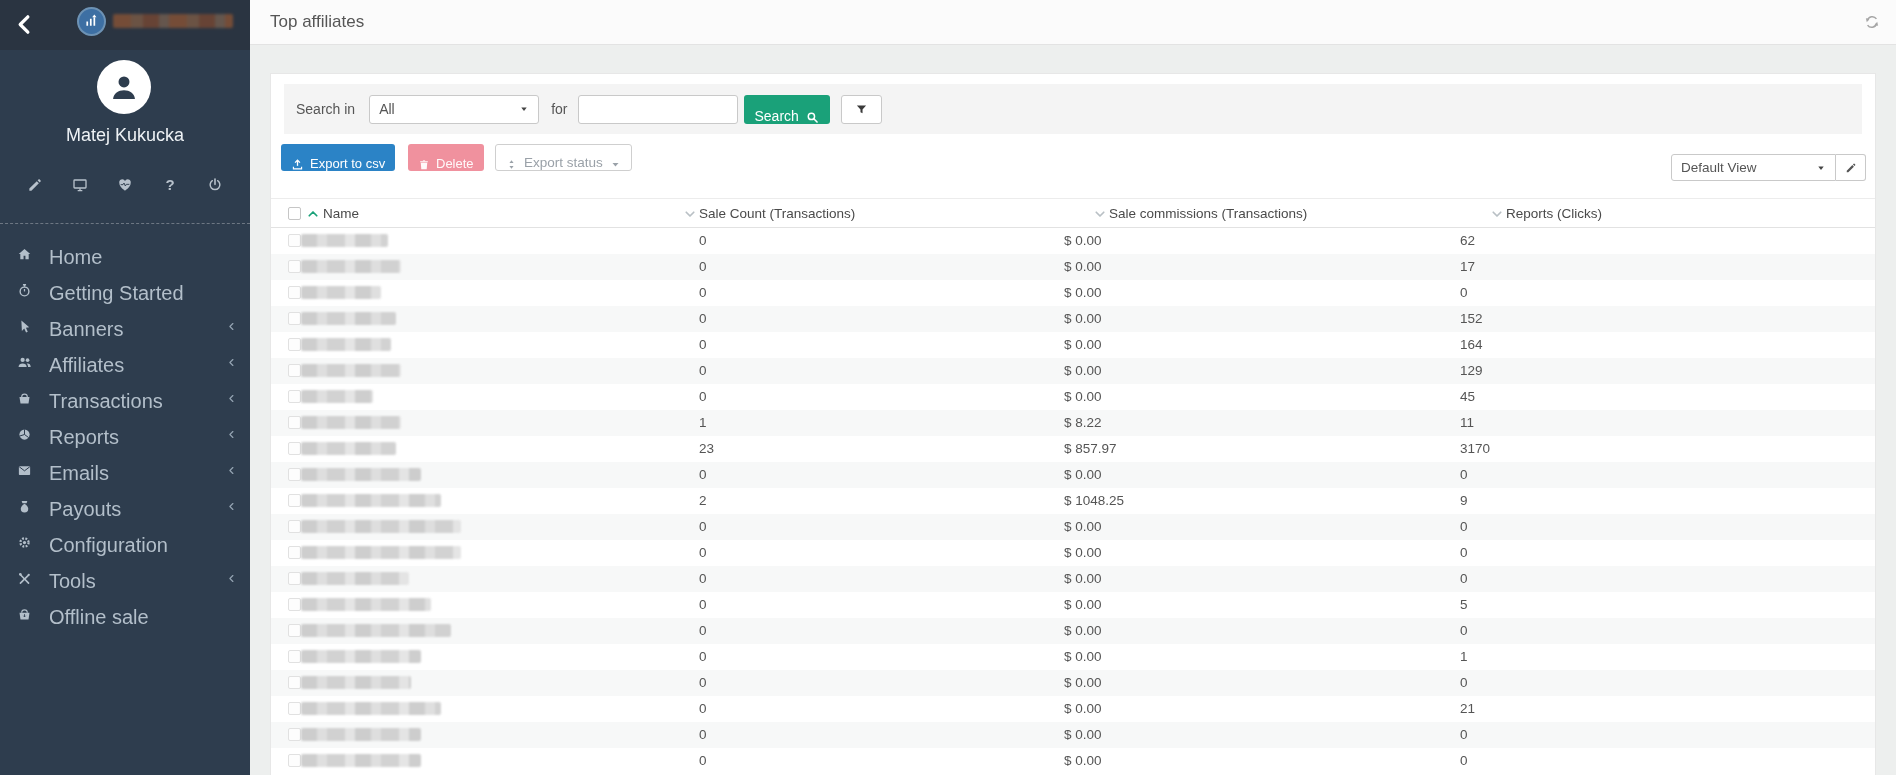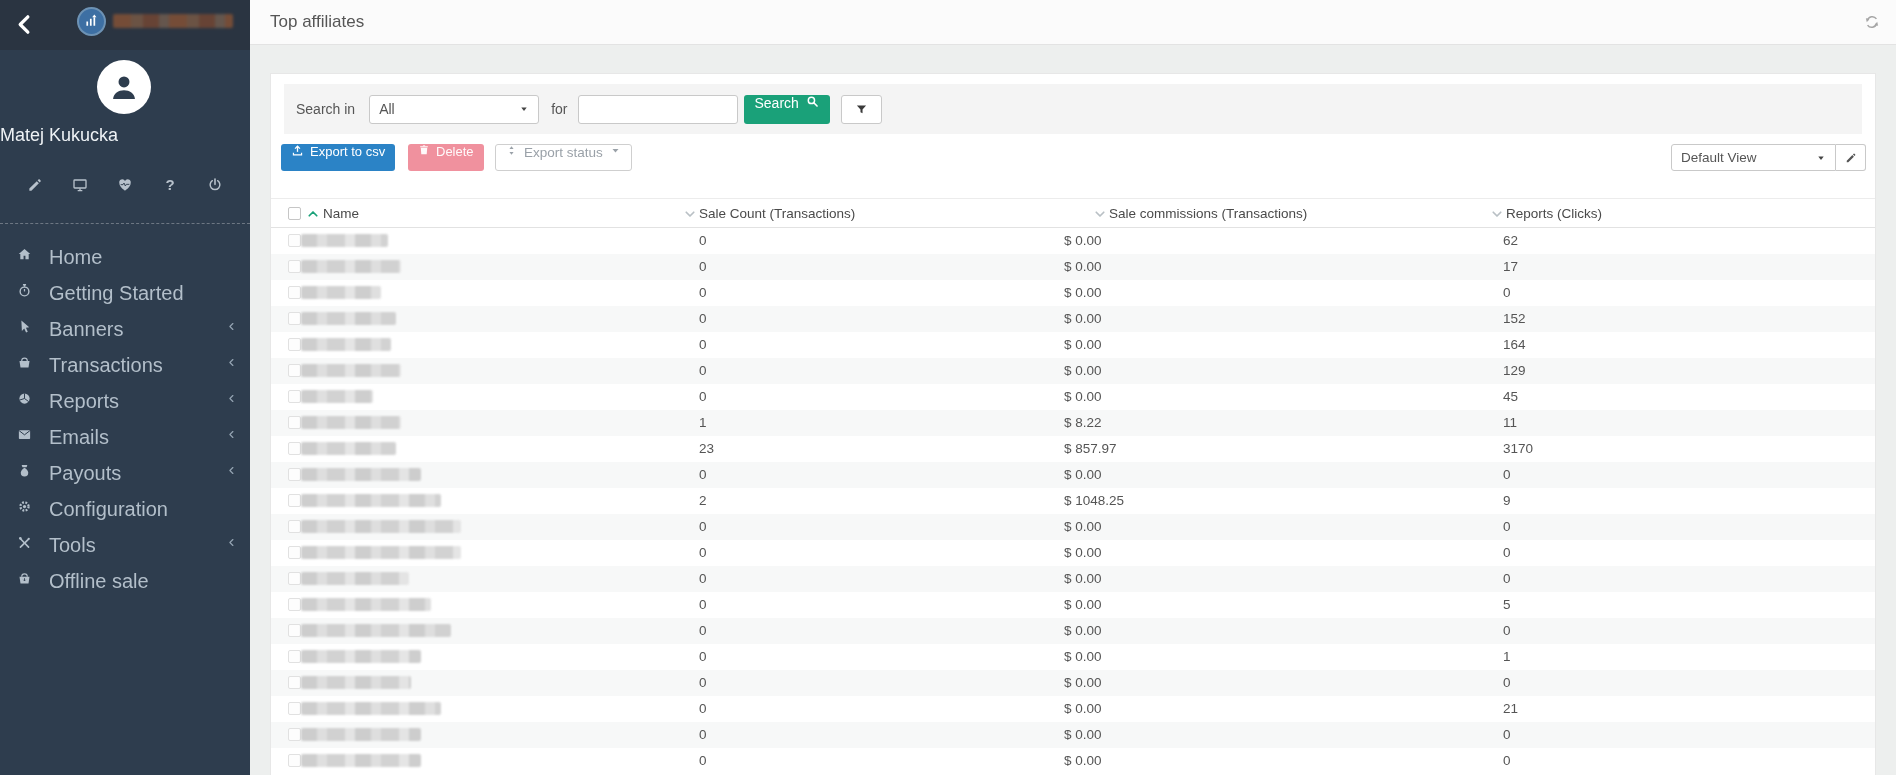--- a/index.html
+++ b/index.html
@@ -22,21 +22,21 @@
   .back svg{width:100%;height:100%;}
   .logo{position:absolute;left:77px;top:7px;width:29px;height:29px;border-radius:50%;
         background:#3d6fa3;border:2px solid #6d92b4;display:flex;align-items:center;justify-content:center;}
   .logo svg{width:17px;height:17px;}
   .logo-blur{position:absolute;left:113px;top:14px;width:120px;height:14px;border-radius:2px;
         background:repeating-linear-gradient(90deg,rgba(163,92,50,.62) 0 18px,rgba(196,126,74,.42) 18px 30px,rgba(148,78,44,.58) 30px 46px,rgba(210,150,100,.35) 46px 56px);
         filter:blur(1.6px);}
   .avatar{position:absolute;left:97px;top:60px;width:54px;height:54px;border-radius:50%;background:#ffffff;
         color:#2e3d4e;display:flex;align-items:center;justify-content:center;}
   .avatar svg{width:32px;height:32px;}
-  .user-name{position:absolute;top:125px;left:0;width:250px;color:#eef2f5;font-size:18px;}
+  .user-name{position:absolute;top:125px;left:0;width:250px;text-align:center;color:#eef2f5;font-size:18px;}
   .quick-icons{position:absolute;top:177px;left:0;width:250px;padding:0 27px;display:flex;justify-content:space-between;color:#b7c1cb;}
   .qicon{width:16px;height:16px;cursor:pointer;}
   .qicon svg{width:16px;height:16px;}
   .qicon.qtext{font-size:15px;font-weight:bold;text-align:center;line-height:16px;}
   .sb-divider{position:absolute;top:223px;left:0;width:250px;border-top:1px dashed rgba(255,255,255,.3);}
   #navList{position:absolute;top:237px;left:0;width:250px;}
   .nav-item{position:relative;height:36px;color:var(--nav-text);font-size:20px;cursor:pointer;}
   .nav-item .nicon{position:absolute;left:17px;top:10px;width:15px;height:15px;}
   .nav-item .nlabel{position:absolute;left:49px;top:9px;white-space:nowrap;}
   .nav-item .nchev{position:absolute;right:13px;top:12px;width:11px;height:11px;color:#94a4b2;}
@@ -52,35 +52,35 @@
 
   .search-strip{position:absolute;left:13px;right:13px;top:10px;height:50px;background:var(--strip-bg);display:flex;align-items:center;font-size:14px;}
   .lbl-searchin{margin-left:12px;color:#555;}
   .select{height:29px;background:#fff;border:1px solid #c9c9c9;border-radius:3px;display:flex;align-items:center;
           justify-content:space-between;padding:0 9px;color:#555;font-size:14px;cursor:pointer;text-align:right;}
   .sel-searchin{width:170px;margin-left:14px;}
   .sel-caret{width:10px;height:10px;color:#444;}
   .sel-caret svg{width:10px;height:10px;}
   .lbl-for{margin-left:12px;color:#555;}
   .search-input{margin-left:10px;width:160px;height:29px;border:1px solid #c9c9c9;border-radius:3px;padding:0 8px;font:inherit;color:#555;background:#fff;}
-  .btn{border:none;border-radius:3px;display:inline-flex;align-items:flex-start;cursor:pointer;font-family:inherit;}
+  .btn{border:none;border-radius:3px;display:inline-flex;align-items:flex-end;cursor:pointer;font-family:inherit;}
   .btn-search{margin-left:6px;height:29px;padding:0 11px;background:var(--green);color:#fff;font-size:14px;gap:7px;}
   .btn-search svg{width:13px;height:13px;}
   .btn-filter{margin-left:11px;width:41px;height:29px;background:#fff;border:1px solid #c9c9c9;border-radius:3px;
           display:flex;align-items:center;justify-content:center;color:#3a3a3a;cursor:pointer;}
   .btn-filter svg{width:13px;height:13px;}
 
   .actions-row{position:absolute;left:10px;right:9px;top:70px;height:27px;}
   .btn-export{position:absolute;left:0;top:0;height:27px;padding:0 10px;background:var(--blue);color:#fff;font-size:13px;gap:6px;}
   .btn-export svg{width:13px;height:13px;}
   .btn-delete{position:absolute;left:127px;top:0;height:27px;padding:0 10px;background:var(--pink);color:rgba(255,255,255,.95);font-size:13px;gap:6px;}
   .btn-delete svg{width:12px;height:12px;}
   .btn-status{position:absolute;left:214px;top:0;height:27px;padding:0 10px;background:#fff;border:1px solid #cfcfcf;color:#9aa1a8;font-size:13.5px;gap:7px;}
   .btn-status svg{width:11px;height:11px;}
-  .view-group{position:absolute;right:0;top:0;height:27px;display:flex;}
+  .view-group{position:absolute;right:0;top:10px;height:27px;display:flex;}
   .view-select{width:165px;height:27px;font-size:13.5px;border-radius:3px 0 0 3px;}
   .edit-view{width:30px;height:27px;background:#fff;border:1px solid #c9c9c9;border-left:none;border-radius:0 3px 3px 0;
           display:flex;align-items:center;justify-content:center;color:#555;cursor:pointer;}
   .edit-view svg{width:12px;height:12px;}
 
   
   .thead{position:absolute;left:0;right:0;top:124px;height:30px;border-top:1px solid #ececec;border-bottom:1px solid #e2e2e2;
          font-size:13.5px;color:#4a4a4a;}
   .cb{position:absolute;width:13px;height:13px;background:#fff;border:1px solid #c6c6c6;border-radius:2px;cursor:pointer;}
   .thead .cb{left:17px;top:8px;}
@@ -97,21 +97,21 @@
   #tbody{position:absolute;left:0;right:0;top:154px;}
   .trow{position:relative;height:26px;font-size:13.5px;color:#555;cursor:pointer;}
   .trow.alt{background:var(--row-alt);}
   .trow .cb{left:17px;top:6px;border-color:#e1e1e1;background:#fdfdfd;}
   .blur{position:absolute;left:30px;top:6px;height:13px;border-radius:2px;opacity:.85;
         background:repeating-linear-gradient(90deg,#c6c6c6 0 16px,#dadada 16px 26px,#cbcbcb 26px 44px,#e1e1e1 44px 54px);
         filter:blur(1.2px);}
   .cell{position:absolute;top:5px;white-space:nowrap;}
   .cell.sale{left:428px;}
   .cell.comm{left:793px;}
-  .cell.clicks{left:1232px;}
+  .cell.clicks{left:1189px;}
 </style>
 </head>
 <body>
 
 <svg class="defs" xmlns="http://www.w3.org/2000/svg">
   <symbol id="i-back" viewBox="0 0 24 24">
       <path d="M15.5 4L7.5 12l8 8" fill="none" stroke="currentColor" stroke-width="3.4" stroke-linecap="round" stroke-linejoin="round"></path>
     </symbol>
   <symbol id="i-chart" viewBox="0 0 24 24">
       <path d="M6 18v-6M11 18V8M16 18V6" stroke="#fff" stroke-width="2.4" fill="none"></path>
@@ -285,20 +285,29 @@
         <svg class="nicon">
           <use href="#i-stopwatch"></use>
         </svg>
         <span class="nlabel">Getting Started</span>
       </div>
       <div class="nav-item">
         <svg class="nicon">
           <use href="#i-pointer"></use>
         </svg>
         <span class="nlabel">Banners</span>
+        <svg class="nchev">
+          <use href="#i-chevleft"></use>
+        </svg>
+      </div>
+      <div class="nav-item">
+        <svg class="nicon">
+          <use href="#i-users"></use>
+        </svg>
+        <span class="nlabel">Affiliates</span>
         <svg class="nchev">
           <use href="#i-chevleft"></use>
         </svg>
       </div>
       <div class="nav-item">
         <svg class="nicon">
           <use href="#i-basket"></use>
         </svg>
         <span class="nlabel">Transactions</span>
         <svg class="nchev">

